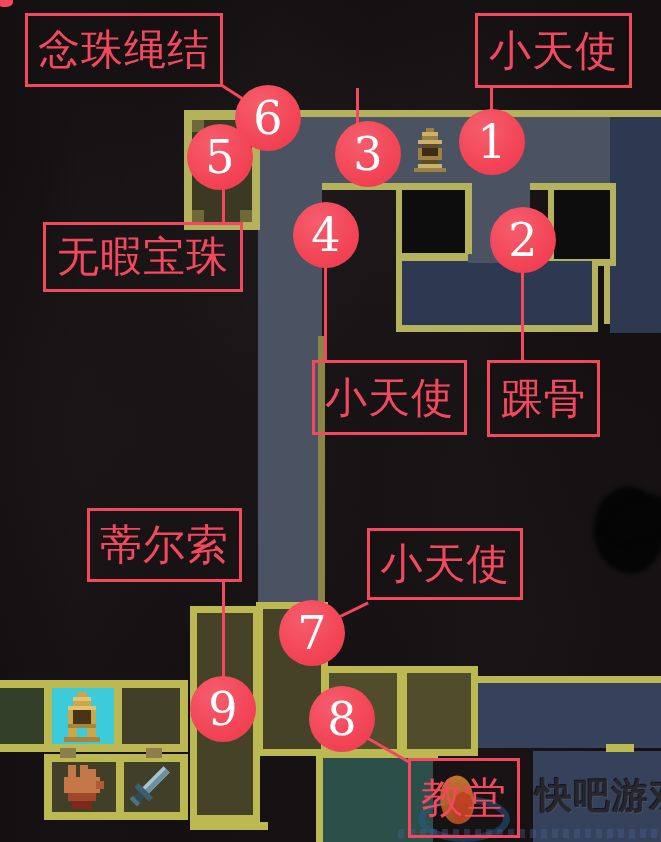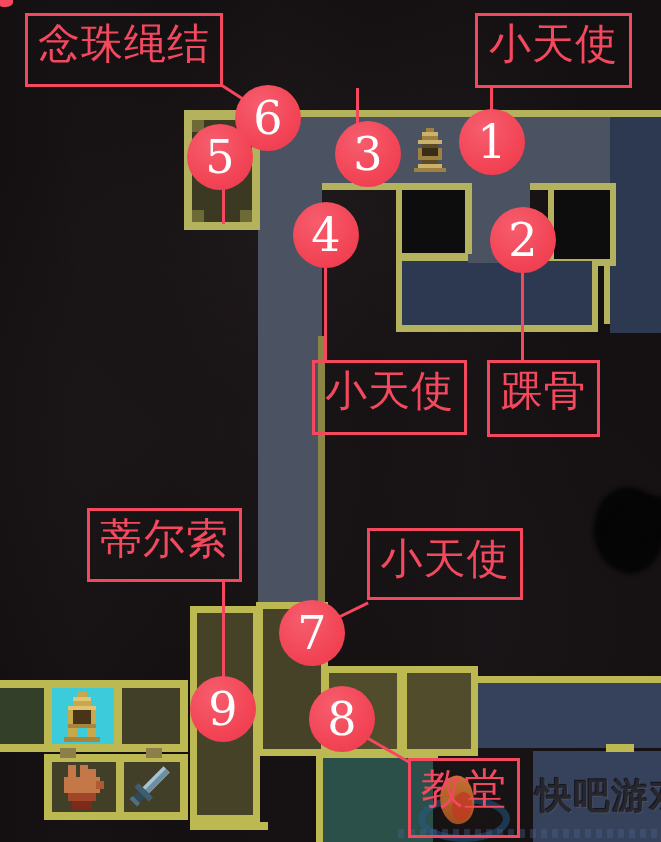--- a/index.html
+++ b/index.html
@@ -42,21 +42,21 @@
     display:flex;align-items:center;justify-content:center;
     color:var(--theme-marker_text,#fff);font-size:46px;line-height:1;
     font-family:"DejaVu Serif",serif;
     background:radial-gradient(circle at 38% 30%, #f65e6e 0%, var(--theme-marker_fill,#f24455) 62%, #e83a4e 100%);}
   .line{position:absolute;background:var(--theme-accent_red,#f3485e);z-index:25;}
   .vline{width:3px;}
   .dline{height:3px;transform-origin:0 50%;}
   .lbl{position:absolute;box-sizing:border-box;z-index:40;
     border:3px solid var(--theme-accent_red,#f3485e);
     color:var(--theme-accent_red,#f3485e);
-    display:flex;justify-content:center;
+    display:flex;align-items:center;justify-content:center;
     font-size:42px;letter-spacing:1px;white-space:nowrap;}
 
   .wm{position:absolute;left:536px;top:772px;z-index:8;
     font-family:"DejaVu Sans",sans-serif;font-weight:bold;font-size:36px;
     letter-spacing:2px;color:#26262c;white-space:nowrap;
     text-shadow:1px 1px 0 rgba(115,115,125,.28), -1px -1px 0 rgba(0,0,0,.65);}
   .logo-ring{position:absolute;left:418px;top:796px;width:92px;height:46px;z-index:7;
     border:7px solid rgba(38,92,142,.5);border-radius:50%;box-sizing:border-box;}
   .logo-flame{position:absolute;left:440px;top:776px;width:34px;height:48px;z-index:7;
     background:linear-gradient(200deg,#e08a35,#b5521f);
@@ -216,20 +216,23 @@
   <div class="marker" style="left:279px;top:600px;">7</div>
   <div class="marker" style="left:190px;top:676px;">9</div>
   <div class="marker" style="left:309px;top:686px;">8</div>
 
   <div class="lbl" style="left:25px;top:13px;width:198px;height:74px;">
       <span>念珠绳结</span>
     </div>
   <div class="lbl" style="left:475px;top:13px;width:157px;height:75px;">
       <span>小天使</span>
     </div>
+  <div class="lbl" style="left:43px;top:222px;width:200px;height:70px;">
+      <span>无暇宝珠</span>
+    </div>
   <div class="lbl" style="left:312px;top:360px;width:155px;height:75px;">
       <span>小天使</span>
     </div>
   <div class="lbl" style="left:487px;top:360px;width:113px;height:77px;">
       <span>踝骨</span>
     </div>
   <div class="lbl" style="left:87px;top:508px;width:155px;height:74px;">
       <span>蒂尔索</span>
     </div>
   <div class="lbl" style="left:367px;top:528px;width:156px;height:72px;">

